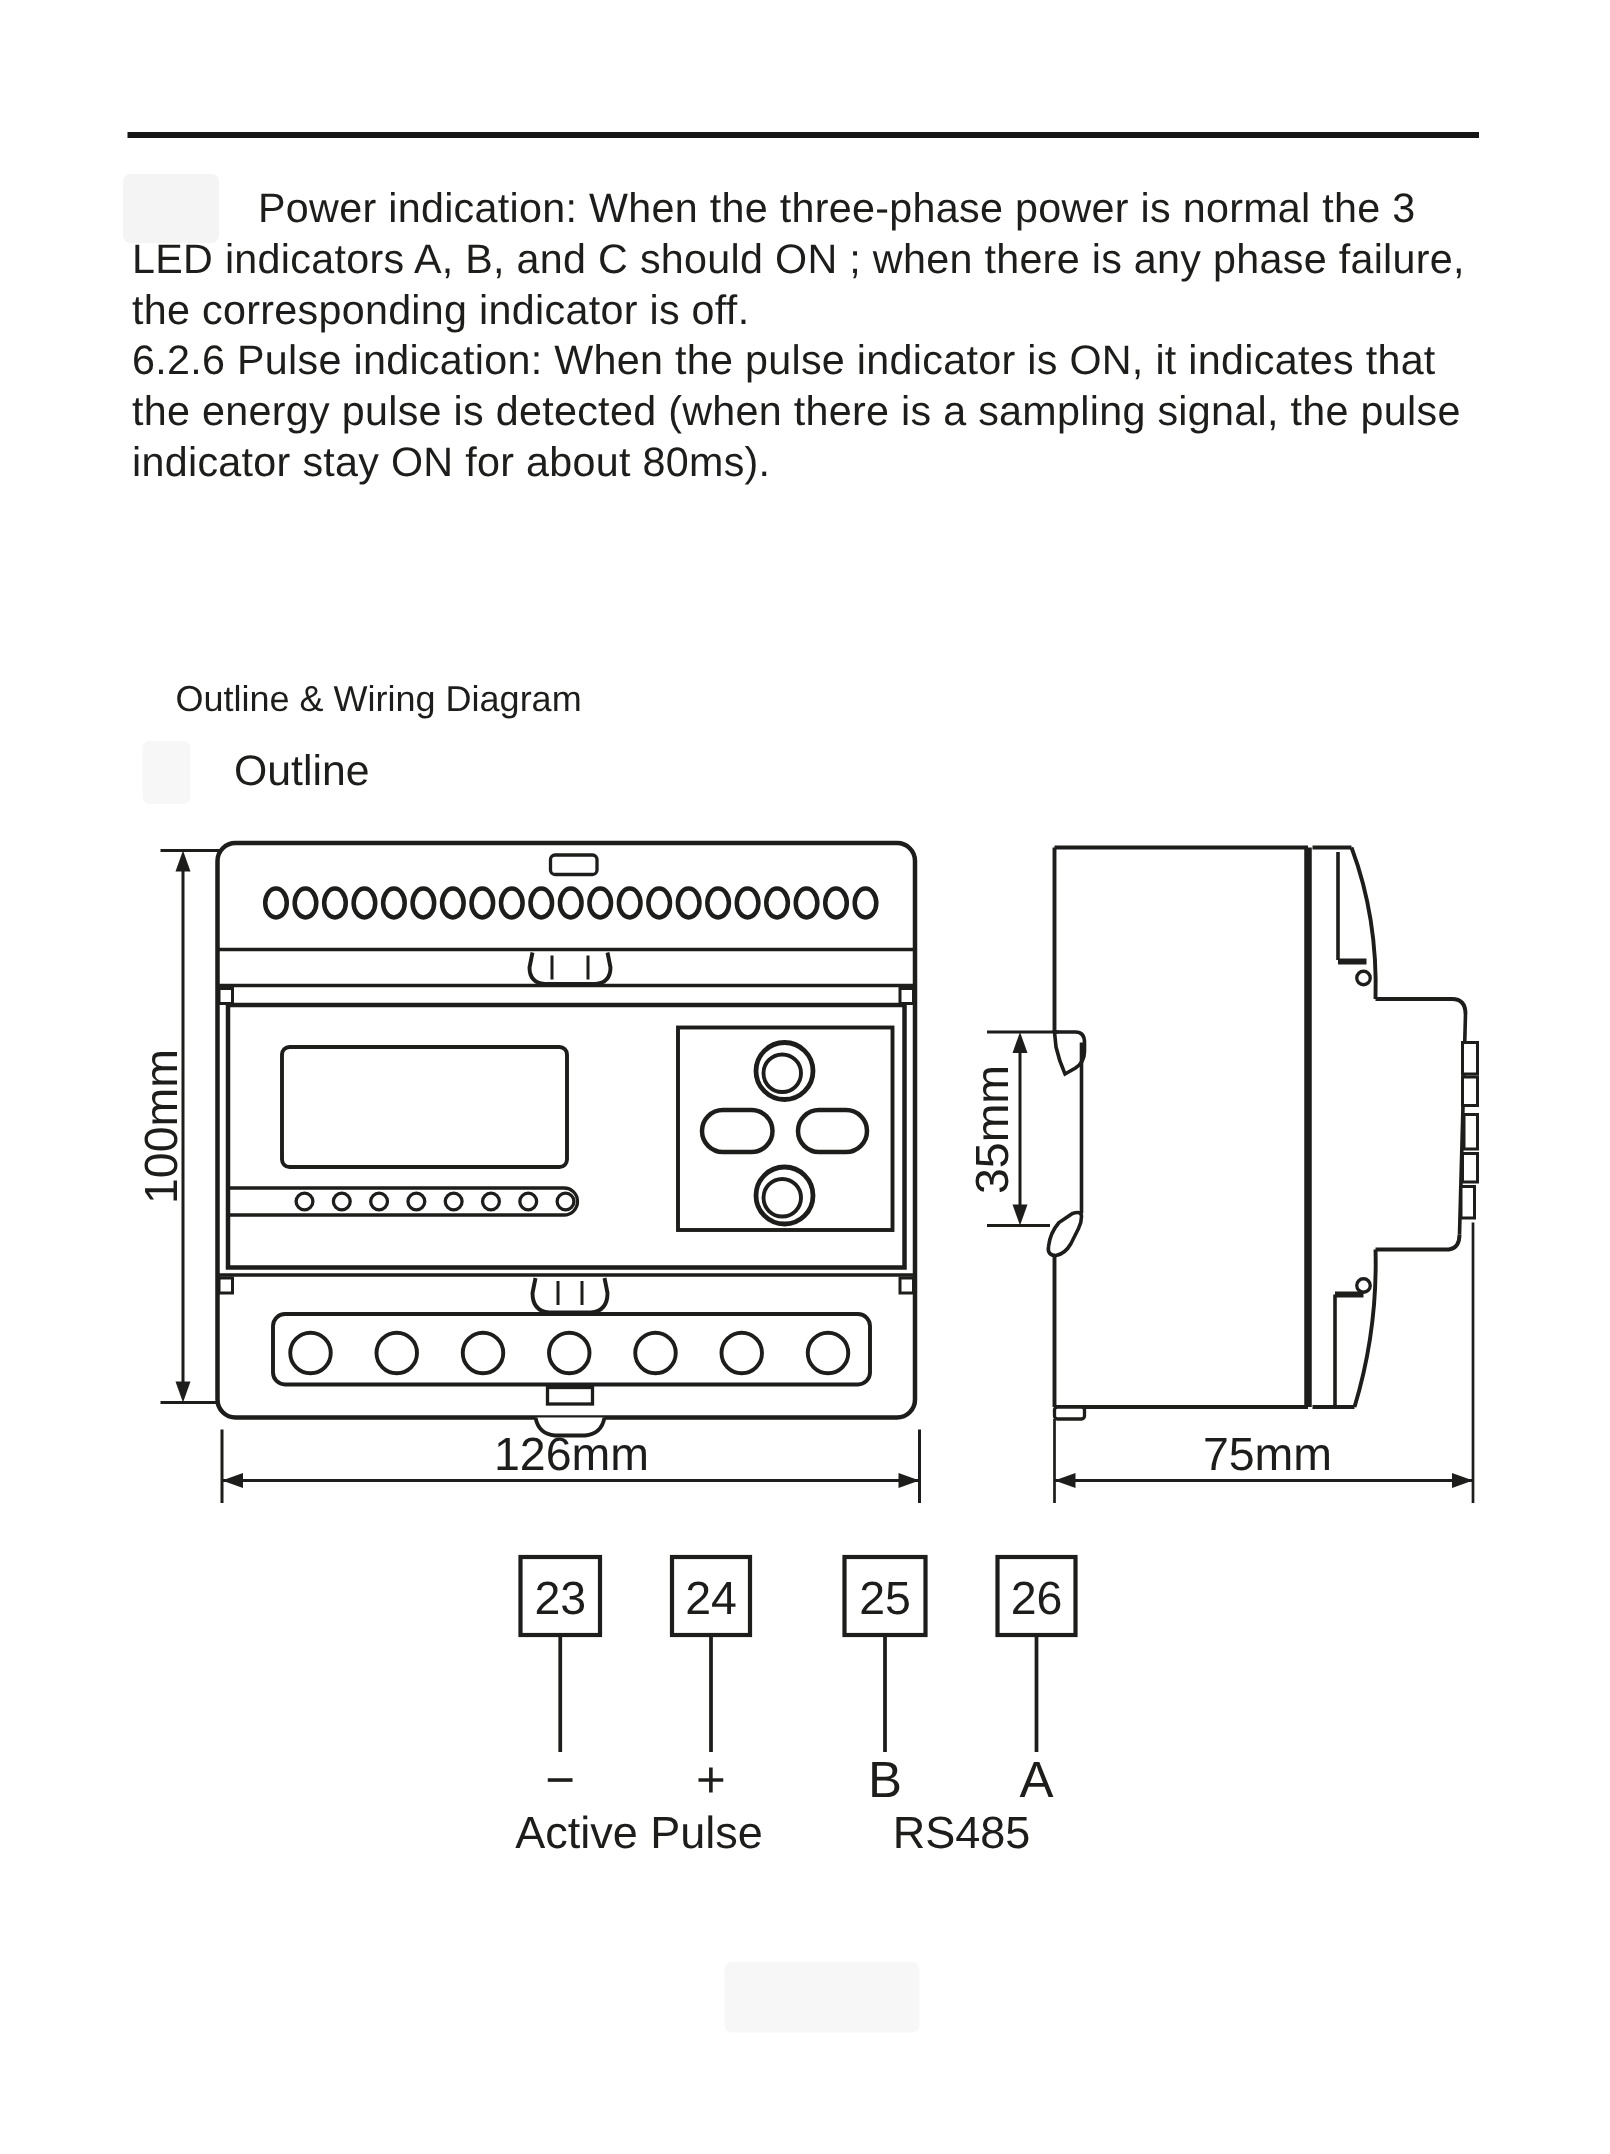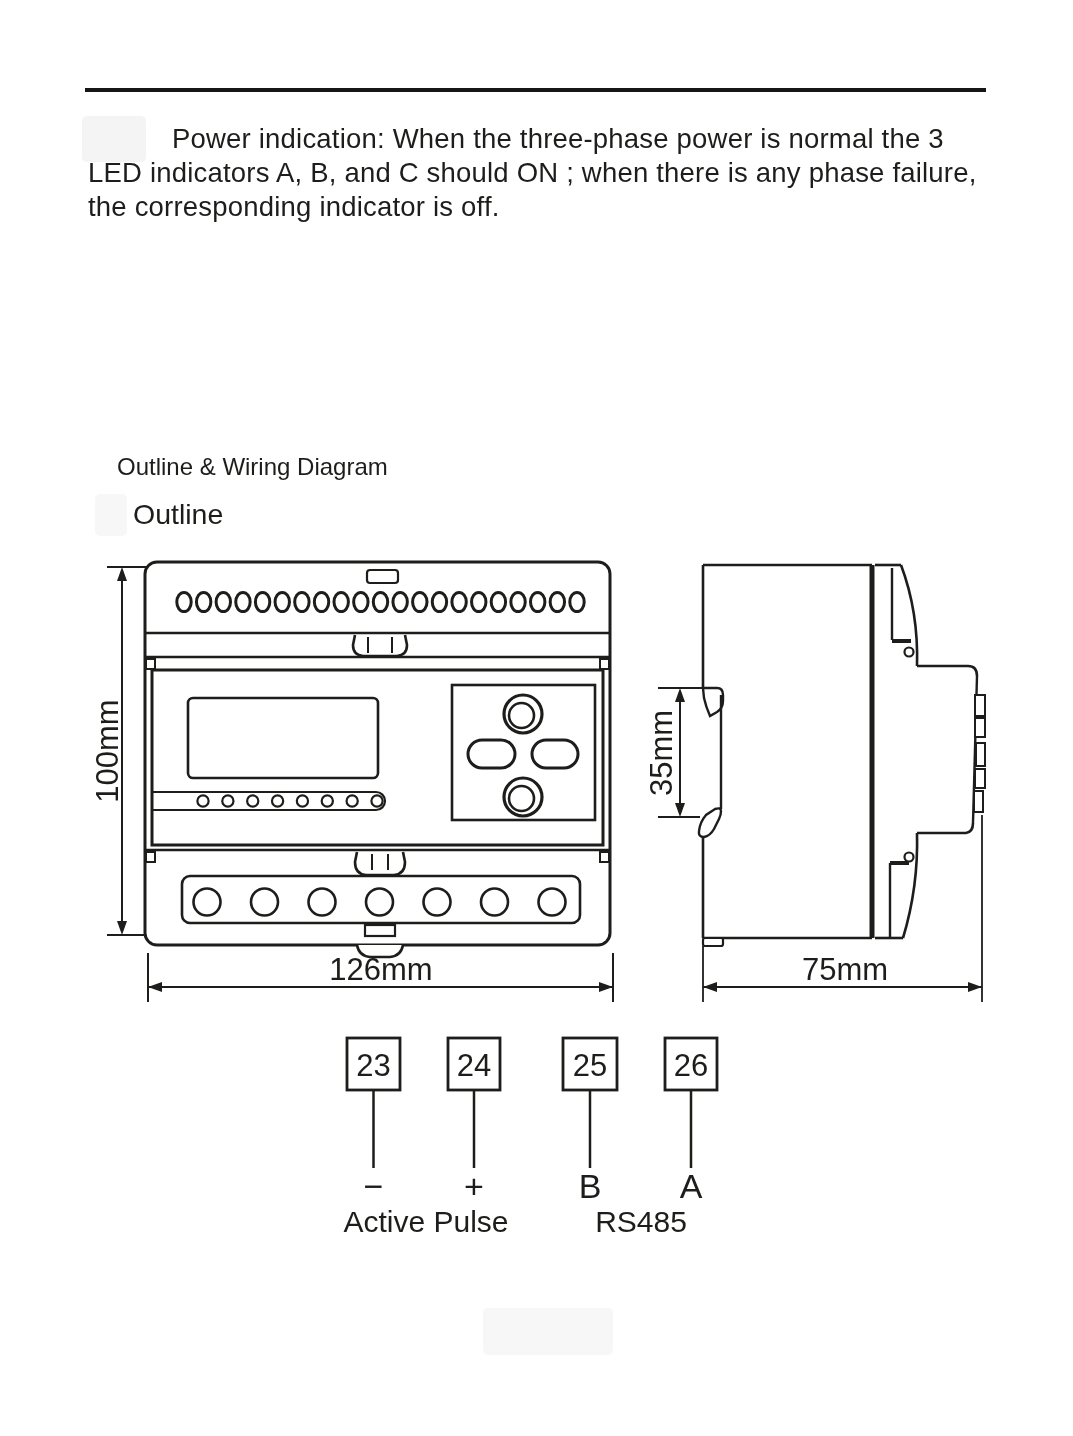--- a/index.html
+++ b/index.html
@@ -30,21 +30,21 @@
   }
   .intro p { margin: 0; }
   .intro p.indent-first { text-indent: 84px; }
   .section-heading {
     position: absolute;
     left: 117px; top: 453px;
     font-size: 24px;
   }
   .subsection-heading {
     position: absolute;
-    left: 133px; top: 498px;
+    left: 156px; top: 498px;
     font-size: 28.5px;
   }
   svg { position: absolute; overflow: visible; }
   svg .stroke { fill: none; stroke: #1d1d1b; }
   svg .fillw  { fill: #ffffff; stroke: #1d1d1b; }
   svg text {
     font-family: "Liberation Sans", "DejaVu Sans", sans-serif;
     fill: #1d1d1b;
   }
   .artifact { position: absolute; border-radius: 5px; }
@@ -58,20 +58,21 @@
 <div class="page">
 
   <div class="top-rule"></div>
 
   <div class="artifact a1"></div>
   <div class="artifact a2"></div>
   <div class="artifact a3"></div>
 
   <div class="intro">
     <p class="indent-first">Power indication: When the three-phase power is normal the 3 LED indicators A, B, and C should ON ; when there is any phase failure, the corresponding indicator is off.</p>
+    <p>6.2.6 Pulse indication: When the pulse indicator is ON, it indicates that the energy pulse is detected (when there is a sampling signal, the pulse indicator stay ON for about 80ms).</p>
   </div>
 
   <div class="section-heading">Outline &amp; Wiring Diagram</div>
   <div class="subsection-heading">Outline</div>
 
   <svg style="left:80px; top:545px;" width="930" height="470" viewBox="0 0 930 470">
 
     <g>
       <rect class="stroke" x="65" y="17" width="465" height="383" rx="12" stroke-width="3"></rect>
       <rect class="fillw" x="287" y="25" width="31" height="13" rx="3" stroke-width="2.2"></rect>

